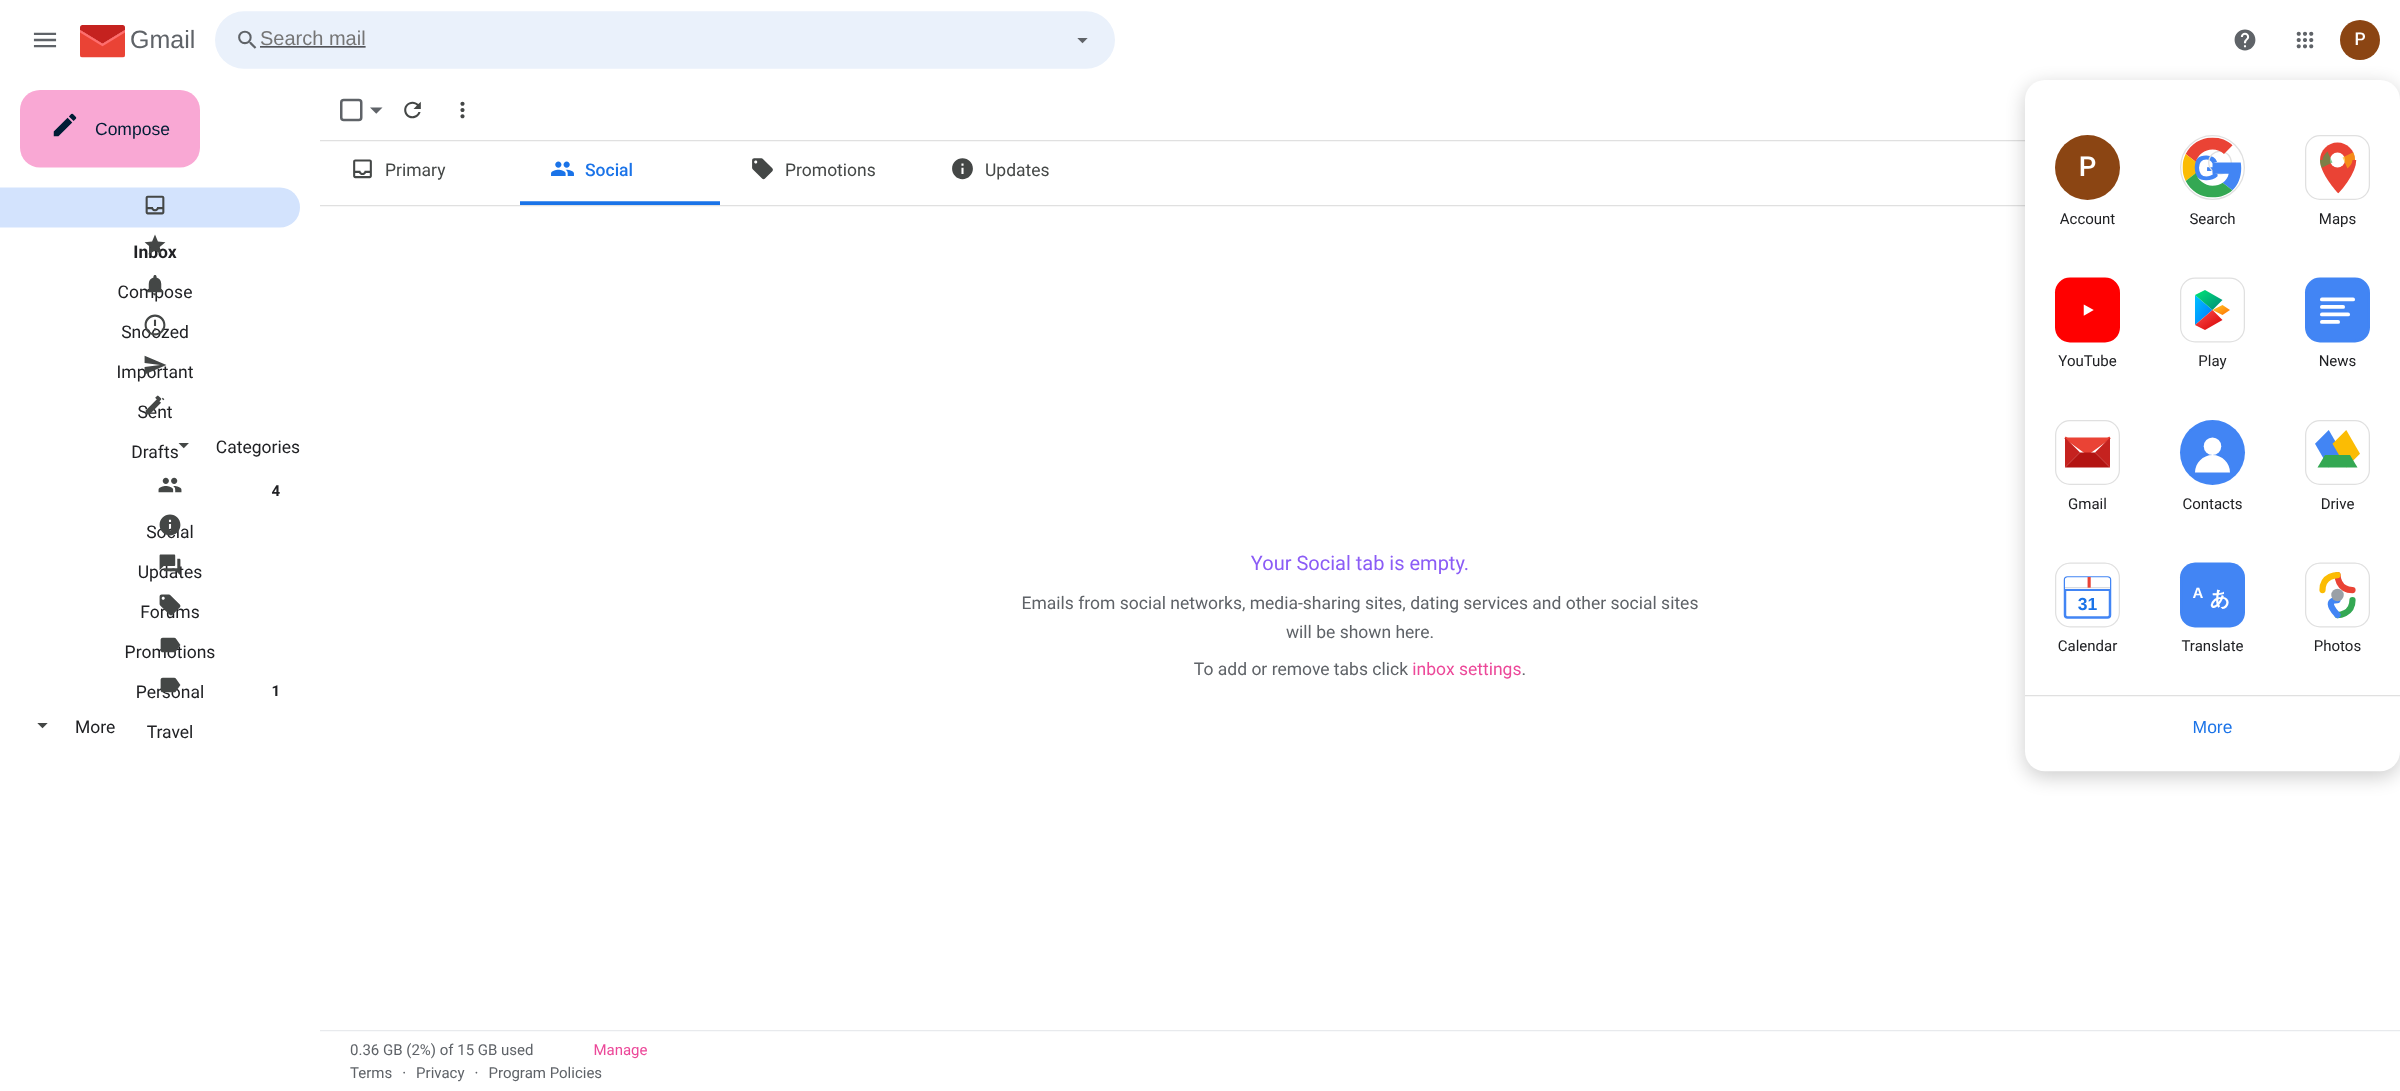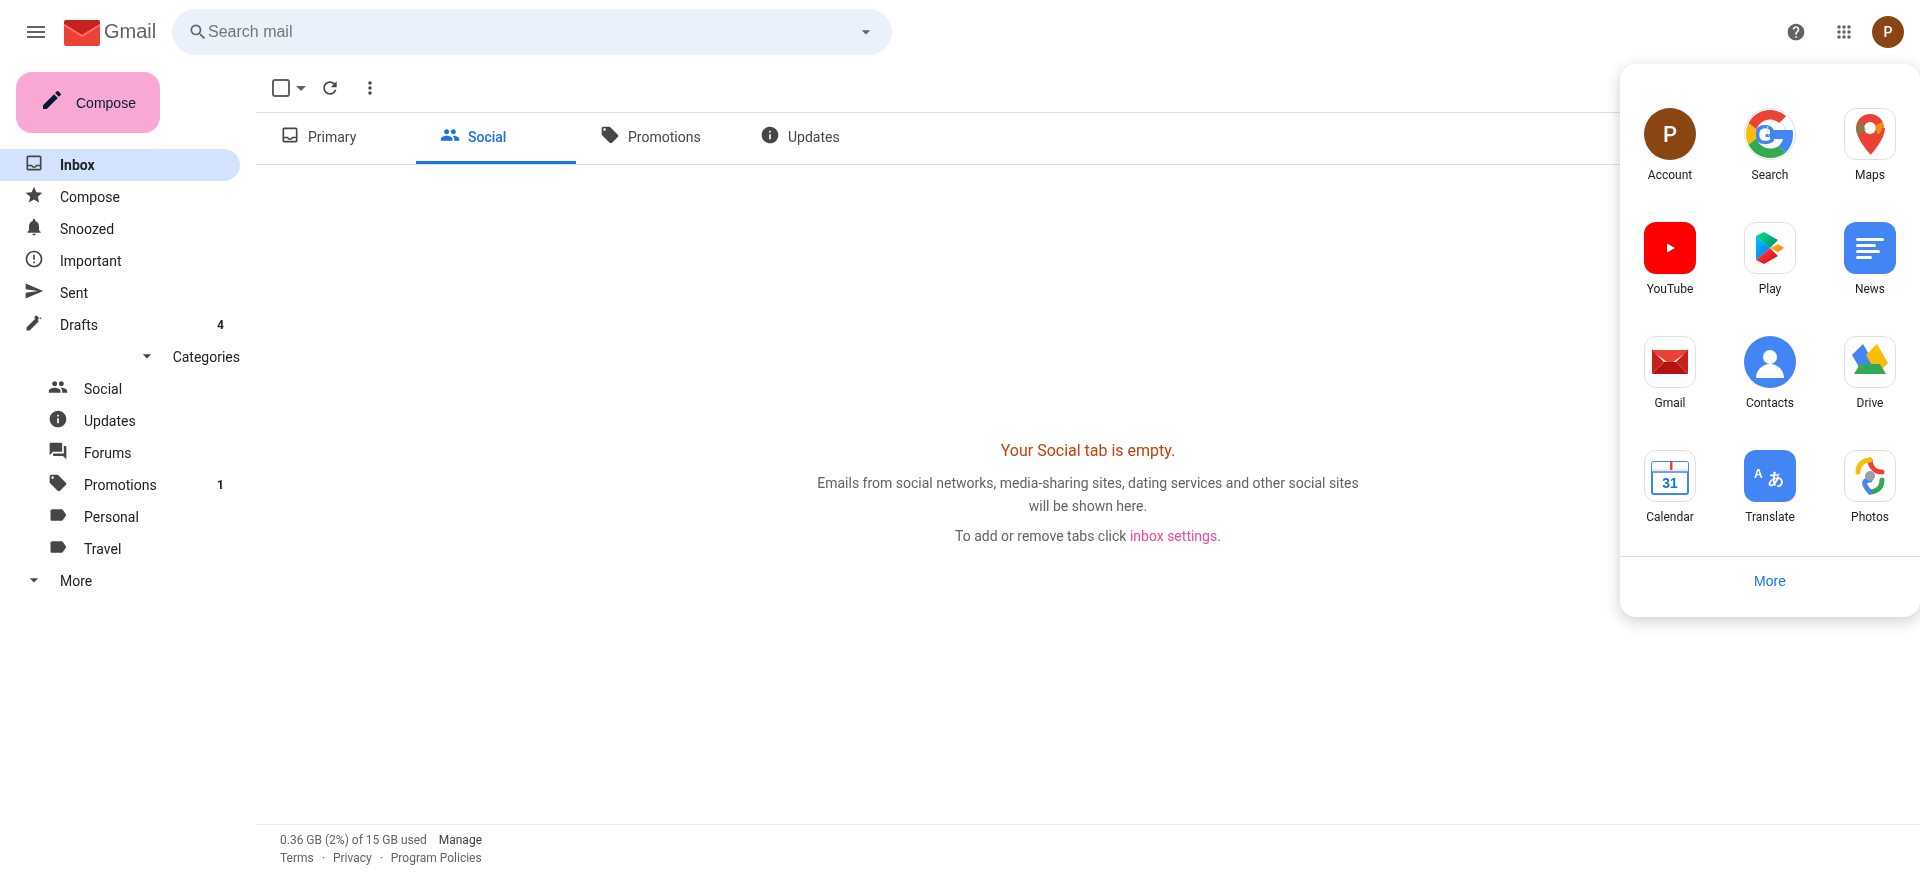--- a/index.html
+++ b/index.html
@@ -8,33 +8,33 @@
     
     .app-container { display: flex; flex-direction: column; height: 100%; }
     .top-bar { display: flex; align-items: center; height: 64px; padding: 0 16px; gap: 8px; background: #fff; }
     .main-area { display: flex; flex: 1; overflow: hidden; }
 
     
     .menu-icon { width: 40px; height: 40px; display: flex; align-items: center; justify-content: center; cursor: pointer; border-radius: 50%; }
     .gmail-logo { display: flex; align-items: center; gap: 4px; margin-right: 8px; text-decoration: none; }
     .gmail-logo .logo-m { width: 36px; height: 27px; }
     .search-bar { flex: 1; max-width: 720px; position: relative; }
-    .search-bar-inner { display: flex; align-items: center; background: #eaf1fb; border-radius: 24px; padding: 0 16px; height: 46px; }
+    .search-bar-inner { display: flex; align-items: center; background: #eaf1fb; border-radius: 24px; padding: 0 16px; height: 46px; text-decoration: underline; }
     .search-input { border: none; background: transparent; font-size: 16px; flex: 1; outline: none; color: #202124; }
     .search-icon-btn { color: #5f6368; cursor: pointer; display: flex; align-items: center; }
     .search-chevron { color: #5f6368; cursor: pointer; display: flex; align-items: center; margin-left: 8px; }
     .top-right { margin-left: auto; display: flex; align-items: center; gap: 8px; }
     .icon-btn { width: 40px; height: 40px; border-radius: 50%; display: flex; align-items: center; justify-content: center; cursor: pointer; border: none; background: transparent; }
     .avatar-placeholder { width: 32px; height: 32px; border-radius: 50%; background: #8b4513; display: flex; align-items: center; justify-content: center; color: white; font-size: 14px; font-weight: 500; cursor: pointer; }
 
     
     .sidebar { width: 256px; flex-shrink: 0; padding-top: 8px; overflow-y: auto; }
     .compose-btn { margin: 0 16px 16px 16px; display: flex; align-items: center; gap: 12px; background: #f9a8d4; border-radius: 16px; padding: 16px 24px; cursor: pointer; font-size: 14px; font-weight: 500; color: #001d35; border: none; }
     .compose-icon { font-size: 20px; }
-    .nav-item { display: flex; align-items: center; gap: 16px; padding: 4px 16px 4px 24px; height: 32px; cursor: pointer; border-radius: 0 16px 16px 0; margin-right: 16px; font-size: 14px; color: #202124; }
+    .nav-item { display: flex; align-items: center; gap: 16px; padding: 4px 16px 4px 24px; height: 32px; cursor: pointer; border-radius: 0 16px 16px 0; margin-right: 16px; font-size: 14px; color: #202124; flex-direction: column; }
     .nav-item.active { background: #d3e3fd; font-weight: 700; }
     .nav-item .nav-icon { width: 20px; text-align: center; color: #444746; font-size: 16px; }
     .nav-item .nav-count { margin-left: auto; font-size: 12px; font-weight: 700; }
     .categories-header { display: flex; align-items: center; gap: 16px; padding: 4px 16px 4px 24px; height: 32px; cursor: pointer; font-size: 14px; color: #202124; justify-content: flex-end; }
     .sub-item { padding-left: 48px; }
     .more-item { display: flex; align-items: center; gap: 16px; padding: 4px 16px 4px 24px; height: 32px; cursor: pointer; border-radius: 0 16px 16px 0; margin-right: 16px; font-size: 14px; color: #202124; }
 
     
     .main-content { flex: 1; display: flex; flex-direction: column; overflow: hidden; }
     .toolbar { display: flex; align-items: center; gap: 8px; padding: 8px 16px; border-bottom: 1px solid #e0e0e0; }
@@ -44,21 +44,21 @@
 
     
     .tabs { display: flex; border-bottom: 1px solid #e0e0e0; }
     .tab { display: flex; align-items: center; gap: 8px; padding: 12px 24px; cursor: pointer; font-size: 14px; color: #444746; border-bottom: 3px solid transparent; flex: none; min-width: 160px; }
     .tab.active { color: #1a73e8; border-bottom-color: #1a73e8; font-weight: 500; }
     .tab-icon { font-size: 16px; }
 
     
     .email-area { flex: 1; display: flex; align-items: center; justify-content: center; flex-direction: column; gap: 16px; }
     .empty-state { text-align: center; padding: 40px; }
-    .empty-state h3 { font-size: 16px; font-weight: 400; color: #c2410c; margin-bottom: 12px; }
+    .empty-state h3 { font-size: 16px; font-weight: 400; color: #8b5cf6; margin-bottom: 12px; }
     .empty-state p { font-size: 14px; color: #5f6368; line-height: 1.6; max-width: 560px; }
     .empty-state a { color: #ec4899; text-decoration: none; }
 
     
     .footer { padding: 8px 24px; font-size: 12px; color: #5f6368; border-top: 1px solid #e8eaed; }
     .footer-links { display: flex; gap: 8px; }
     .footer-links a { color: #5f6368; text-decoration: none; }
     .footer-sep { color: #5f6368; }
 
     
@@ -335,21 +335,21 @@
           <p style="margin-top:8px;">
             <span>To add or remove tabs click </span><a href="#">inbox settings</a><span>.</span>
           </p>
         </div>
       </div>
 
       <div class="footer">
         <div>
           <span>0.36 GB (2%) of 15 GB used</span>
           &nbsp;&nbsp;
-          <a href="#" style="color:#404040;text-decoration:none;">Manage</a>
+          <a href="#" style="color:#ec4899;text-decoration:none;margin-left:36px;">Manage</a>
         </div>
         <div class="footer-links" style="margin-top:4px;">
           <a href="#">Terms</a>
           <span class="footer-sep">·</span>
           <a href="#">Privacy</a>
           <span class="footer-sep">·</span>
           <a href="#">Program Policies</a>
         </div>
       </div>
     </div>

